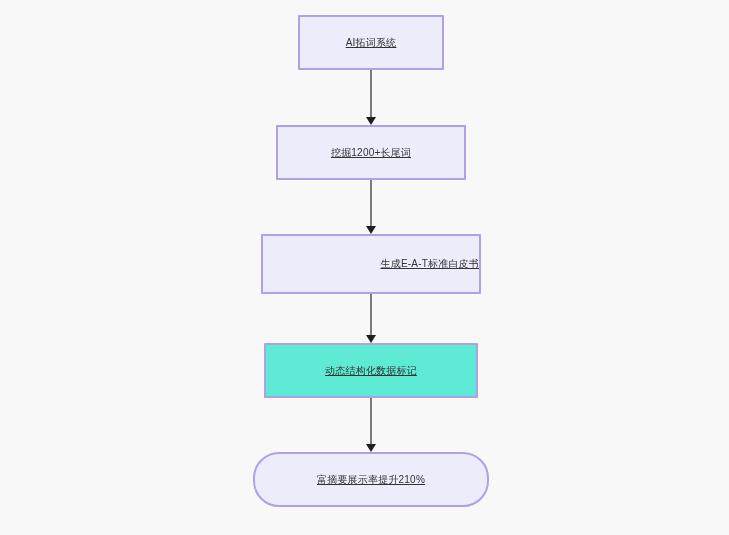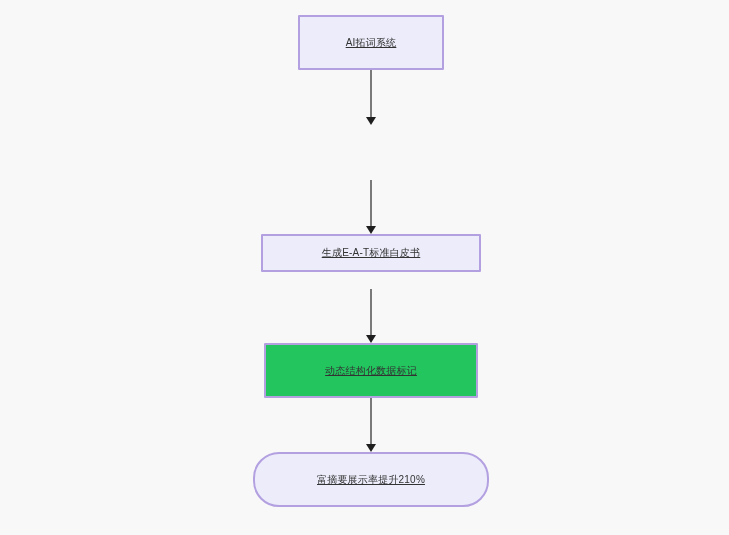--- a/index.html
+++ b/index.html
@@ -82,23 +82,26 @@
     <div class="edge-head" style="top: 46px; border-top-color: rgb(31, 31, 31);"></div>
   </div>
   <div class="edge" style="left: 371px; top: 398px; height: 54px;">
     <div class="edge-line" style="height: 48px; background: rgb(122, 122, 122);"></div>
     <div class="edge-head" style="top: 46px; border-top-color: rgb(31, 31, 31);"></div>
   </div>
 
   <div class="node" style="left: 371px; top: 15px; width: 146px; height: 55px; background: rgb(236, 236, 251); border-color: rgb(179, 160, 224);">
     <span class="node-label" style="color: rgb(51, 51, 51);">AI拓词系统</span>
   </div>
-  <div class="node" style="left: 371px; top: 234px; width: 220px; height: 38px; background: rgb(236, 236, 251); border-color: rgb(179, 160, 224);">
+  <div class="node" style="left: 371px; top: 125px; width: 190px; height: 55px; background: rgb(236, 236, 251); border-color: rgb(179, 160, 224);">
+    <span class="node-label" style="color: rgb(51, 51, 51);">挖掘1200+长尾词</span>
+  </div>
+  <div class="node" style="left: 371px; top: 234px; width: 220px; height: 60px; background: rgb(236, 236, 251); border-color: rgb(179, 160, 224); justify-content: flex-end;">
     <span class="node-label" style="color: rgb(51, 51, 51);">生成E-A-T标准白皮书</span>
   </div>
-  <div class="node" style="left: 371px; top: 343px; width: 214px; height: 55px; background: #22c55e; border-color: rgb(179, 160, 224);">
+  <div class="node" style="left: 371px; top: 343px; width: 214px; height: 55px; background: #5eead4; border-color: rgb(179, 160, 224);">
     <span class="node-label" style="color: rgb(51, 51, 51);">动态结构化数据标记</span>
   </div>
   <div class="node" style="left: 371px; top: 452px; width: 236px; height: 55px; background: rgb(236, 236, 251); border-color: rgb(179, 160, 224); border-radius: 26px;">
     <span class="node-label" style="color: rgb(51, 51, 51);">富摘要展示率提升210%</span>
   </div>
 
 </div>
 
 </body></html>

